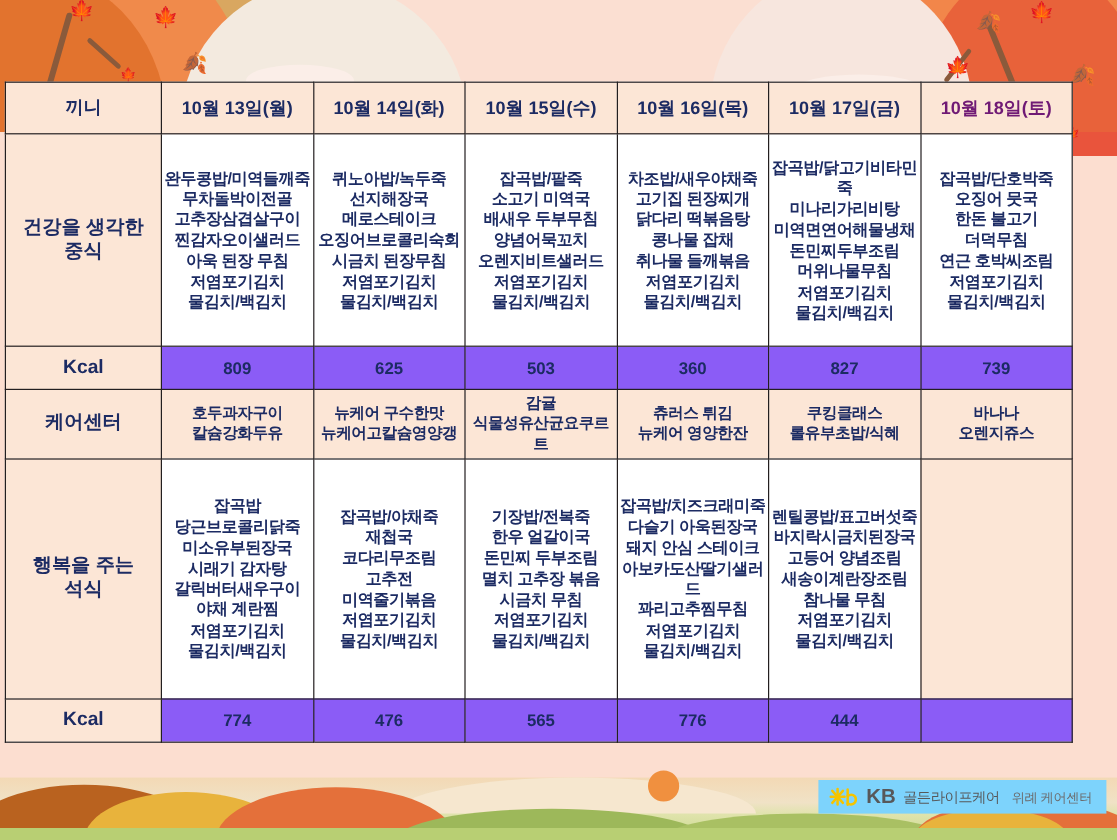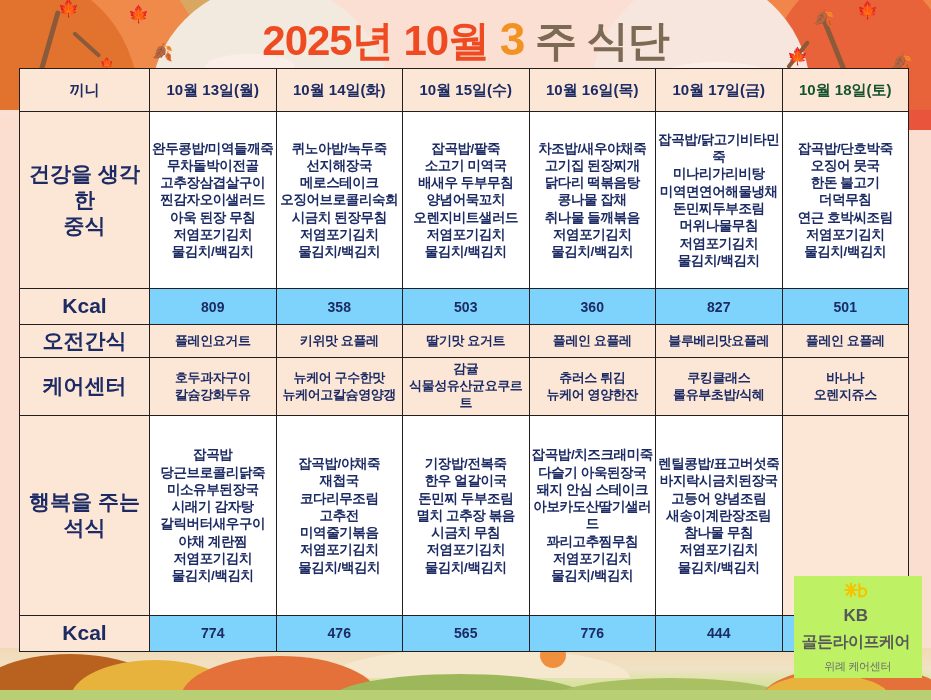--- a/index.html
+++ b/index.html
@@ -93,21 +93,21 @@
     z-index: 5;
     white-space: nowrap;
   }
   .title .t-red   { color: #ef4b22; }
   .title .t-amber { color: #f29222; font-size: 46px; }
   .title .t-dark  { color: #7d6a55; }
 
   
   .table-wrap {
     position: absolute;
-    left: 19px;
+    left: 4px;
     top: 68px;
     width: 889px;
     z-index: 4;
   }
 
   table.menu {
     width: 100%;
     border-collapse: collapse;
     table-layout: fixed;
     background: #ffffff;
@@ -125,47 +125,47 @@
   col.c-label { width: 130px; }
   col.c-day   { width: 126.5px; }
 
   
   tr.head th {
     background: #fce6d6;
     height: 43px;
     font-size: 15px;
     font-weight: 700;
   }
-  tr.head th.sat { color: #14532d; }
+  tr.head th.sat { color: #701a75; }
 
   
   td.rowlabel, th.rowlabel {
     background: #fce6d6;
     font-weight: 700;
-    font-size: 21px;
+    font-size: 16px;
     color: #1c2b63;
     line-height: 1.25;
   }
 
   
   td.menucell {
     background: #ffffff;
     color: #111111;
     font-size: 13.5px;
     font-weight: 700;
     line-height: 1.28;
     letter-spacing: -0.4px;
     padding: 6px 1px;
   }
   tr.lunch td.menucell, tr.dinner td.menucell { height: 177px; }
   tr.dinner td.menucell { height: 200px; }
 
   
   td.kcal {
-    background: #7dd3fc;
+    background: #8b5cf6;
     font-size: 14px;
     font-weight: 700;
     height: 36px;
   }
   td.snack {
     background: #fce6d6;
     font-size: 13px;
     font-weight: 700;
     line-height: 1.3;
     letter-spacing: -0.4px;
@@ -173,37 +173,36 @@
   }
   tr.snack-pm td.snack { height: 44px; }
 
   td.empty { background: #fce6d6; }
 
   
   .logo-box {
     position: absolute;
     right: 9px;
     bottom: 22px;
-    background: #bef264;
+    background: #7dd3fc;
     padding: 4px 12px 4px 8px;
     display: flex;
     align-items: center;
     gap: 6px;
     z-index: 6;
-    flex-direction: column;
   }
   .logo-mark {
     width: 26px; height: 20px;
     display: flex; align-items: center; justify-content: center;
   }
   .logo-kb {
     font-size: 17px; font-weight: 700; color: #57585a; letter-spacing: 0px;
   }
   .logo-name {
-    font-size: 16px; font-weight: 700; color: #57585a; letter-spacing: -0.5px;
+    font-size: 12px; font-weight: 400; color: #57585a; letter-spacing: -0.5px;
   }
   .logo-sub {
     font-size: 11px; font-weight: 400; color: #6b6c6e; letter-spacing: -0.3px;
     margin-left: 4px;
   }
 </style>
 </head>
 <body>
 
 <div class="page">
@@ -246,25 +245,20 @@
       <div class="b-hill b-h2"></div>
       <div class="b-hill b-h3"></div>
       <div class="b-hill b-h4"></div>
       <div class="b-hill b-h5"></div>
       <div class="b-hill b-h6"></div>
       <div class="b-hill b-h7"></div>
       <div class="b-grass"></div>
     </div>
   </div>
 
-  <div class="title">
-    <span class="t-red">2025년 10월</span>
-    <span class="t-amber">3</span>
-    <span class="t-dark">주 식단</span>
-  </div>
 
   <div class="table-wrap">
     <table class="menu">
       <colgroup>
         <col class="c-label">
           <col class="c-day">
           <col class="c-day">
           <col class="c-day">
         <col class="c-day">
           <col class="c-day">
@@ -289,36 +283,27 @@
           <td class="menucell nl">퀴노아밥/녹두죽<br>선지해장국<br>메로스테이크<br>오징어브로콜리숙회<br>시금치 된장무침<br>저염포기김치<br>물김치/백김치</td>
           <td class="menucell nl">잡곡밥/팥죽<br>소고기 미역국<br>배새우 두부무침<br>양념어묵꼬치<br>오렌지비트샐러드<br>저염포기김치<br>물김치/백김치</td>
           <td class="menucell nl">차조밥/새우야채죽<br>고기집 된장찌개<br>닭다리 떡볶음탕<br>콩나물 잡채<br>취나물 들깨볶음<br>저염포기김치<br>물김치/백김치</td>
           <td class="menucell nl">잡곡밥/닭고기비타민죽<br>미나리가리비탕<br>미역면연어해물냉채<br>돈민찌두부조림<br>머위나물무침<br>저염포기김치<br>물김치/백김치</td>
           <td class="menucell nl">잡곡밥/단호박죽<br>오징어 뭇국<br>한돈 불고기<br>더덕무침<br>연근 호박씨조림<br>저염포기김치<br>물김치/백김치</td>
         </tr>
 
         <tr class="kcal-row">
           <td class="rowlabel">Kcal</td>
           <td class="kcal">809</td>
-          <td class="kcal">358</td>
+          <td class="kcal">625</td>
           <td class="kcal">503</td>
           <td class="kcal">360</td>
           <td class="kcal">827</td>
-          <td class="kcal">501</td>
-        </tr>
-
-        <tr class="snack-am">
-          <td class="rowlabel">오전간식</td>
-          <td class="snack">플레인요거트</td>
-          <td class="snack">키위맛 요플레</td>
-          <td class="snack">딸기맛 요거트</td>
-          <td class="snack">플레인 요플레</td>
-          <td class="snack">블루베리맛요플레</td>
-          <td class="snack">플레인 요플레</td>
-        </tr>
+          <td class="kcal">739</td>
+        </tr>
+
 
         <tr class="snack-pm">
           <td class="rowlabel">케어센터</td>
           <td class="snack nl">호두과자구이<br>칼슘강화두유</td>
           <td class="snack nl">뉴케어 구수한맛<br>뉴케어고칼슘영양갱</td>
           <td class="snack nl">감귤<br>식물성유산균요쿠르트</td>
           <td class="snack nl">츄러스 튀김<br>뉴케어 영양한잔</td>
           <td class="snack nl">쿠킹클래스<br>롤유부초밥/식혜</td>
           <td class="snack nl">바나나<br>오렌지쥬스</td>
         </tr>

